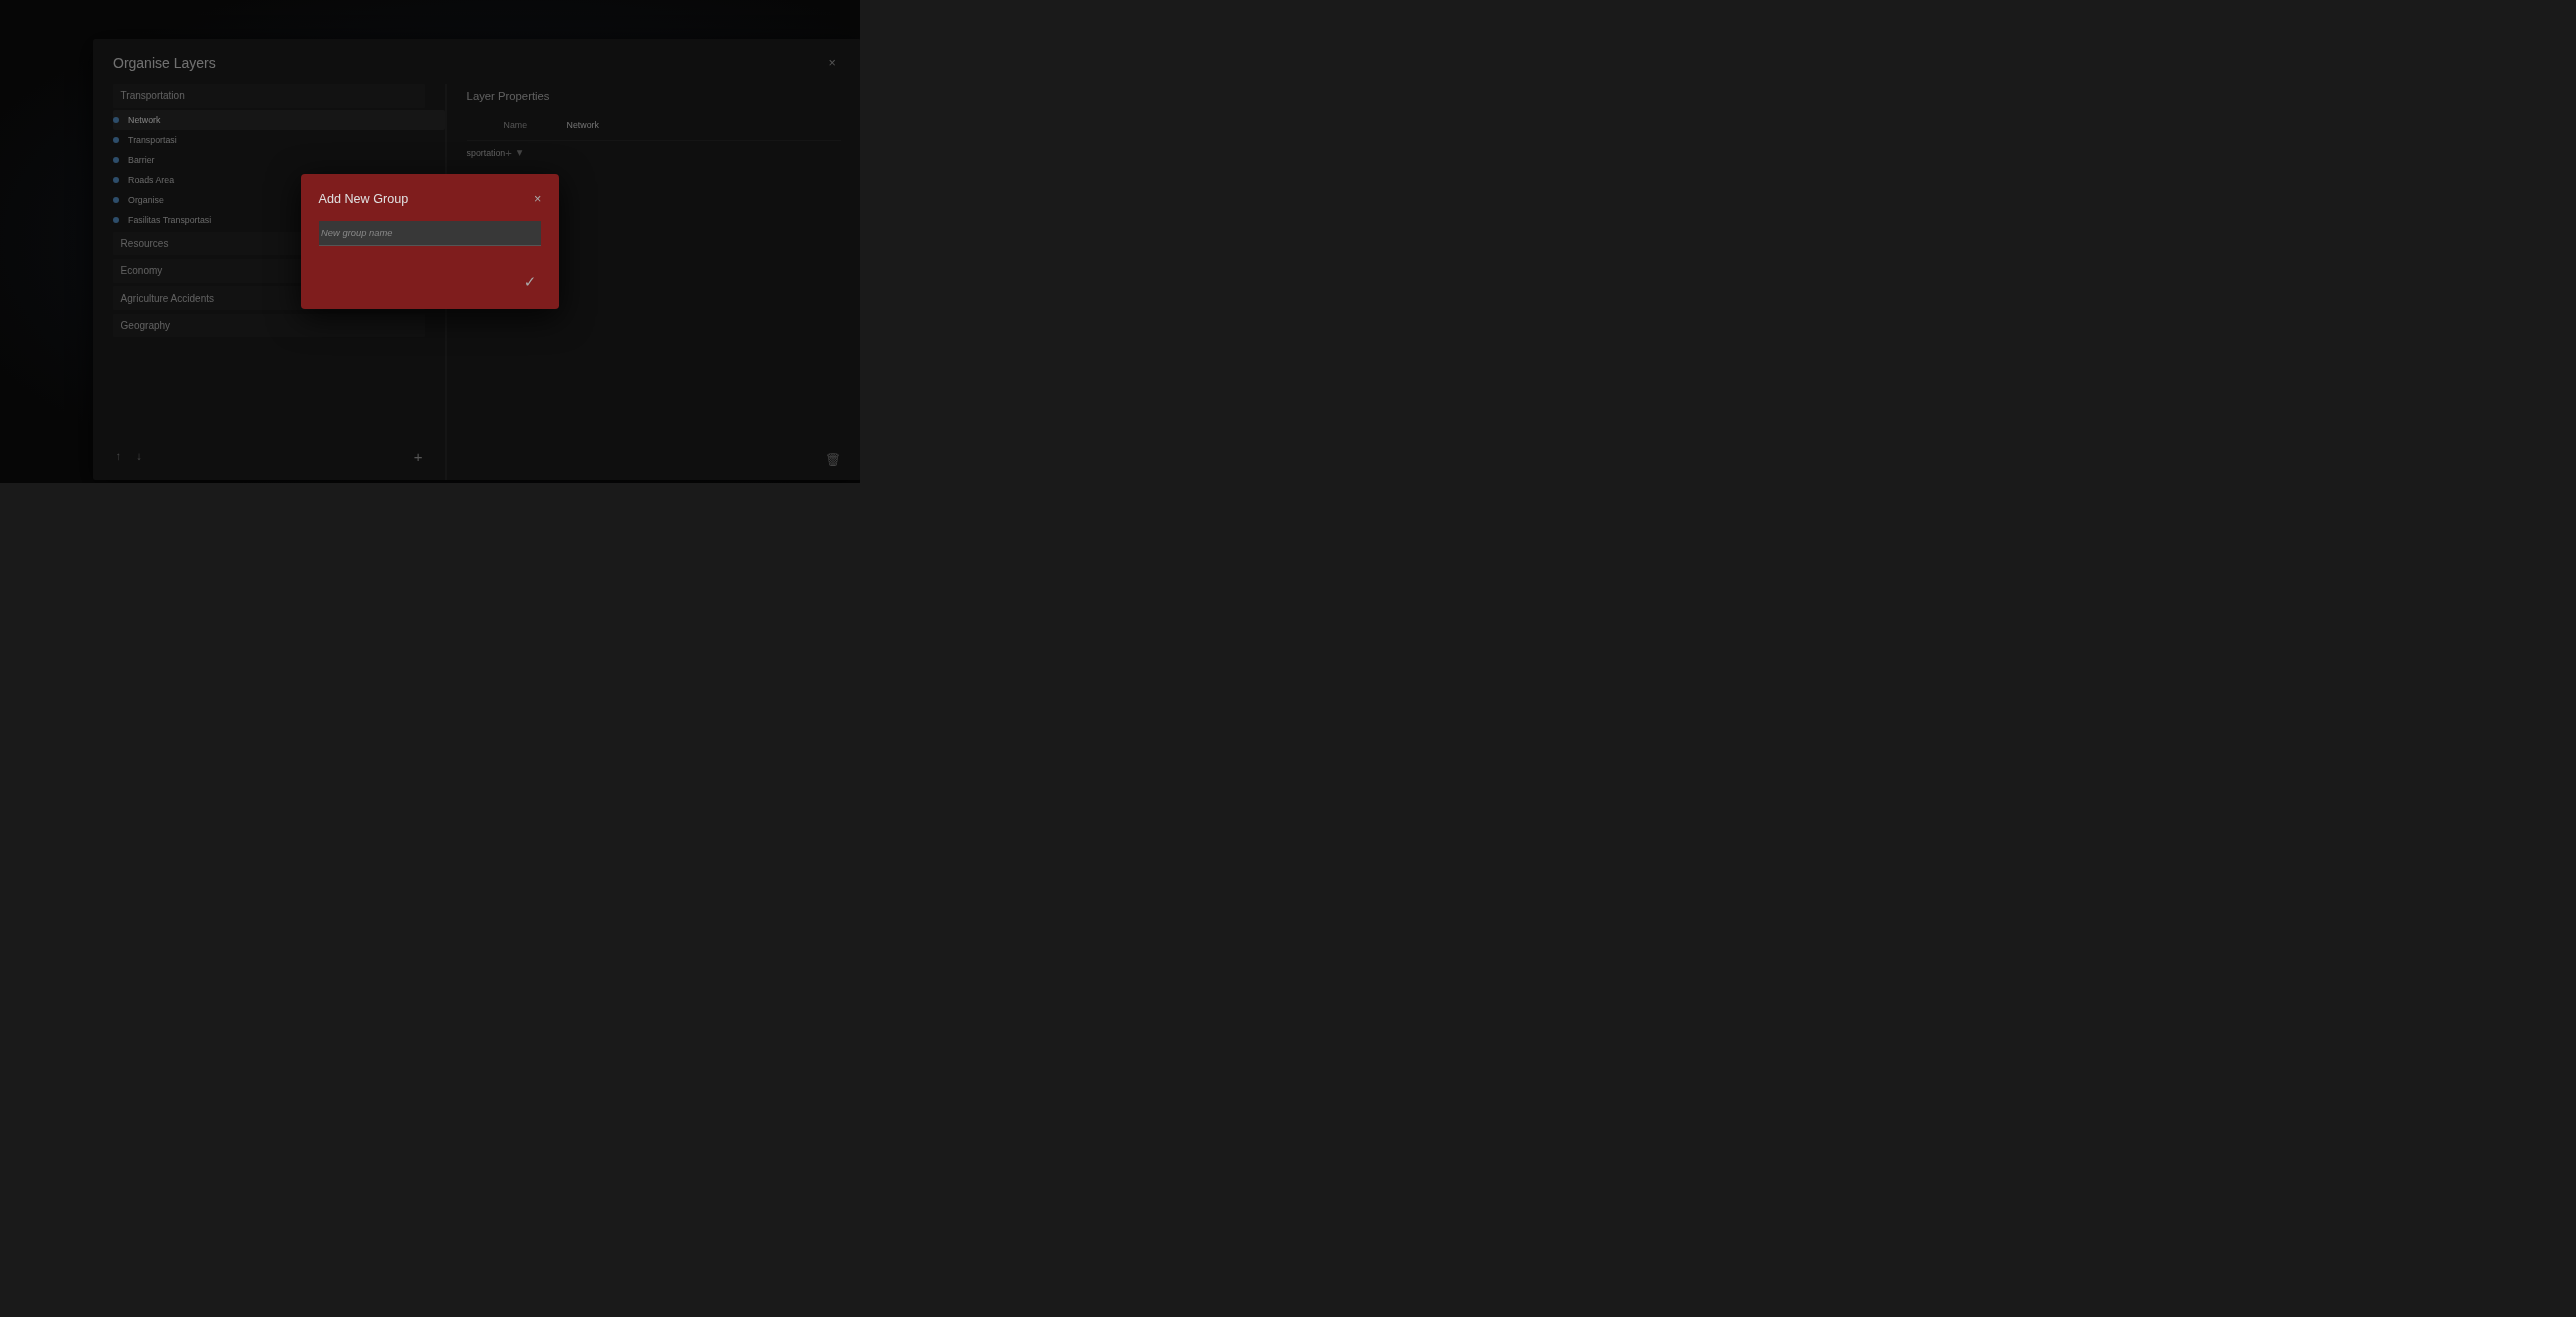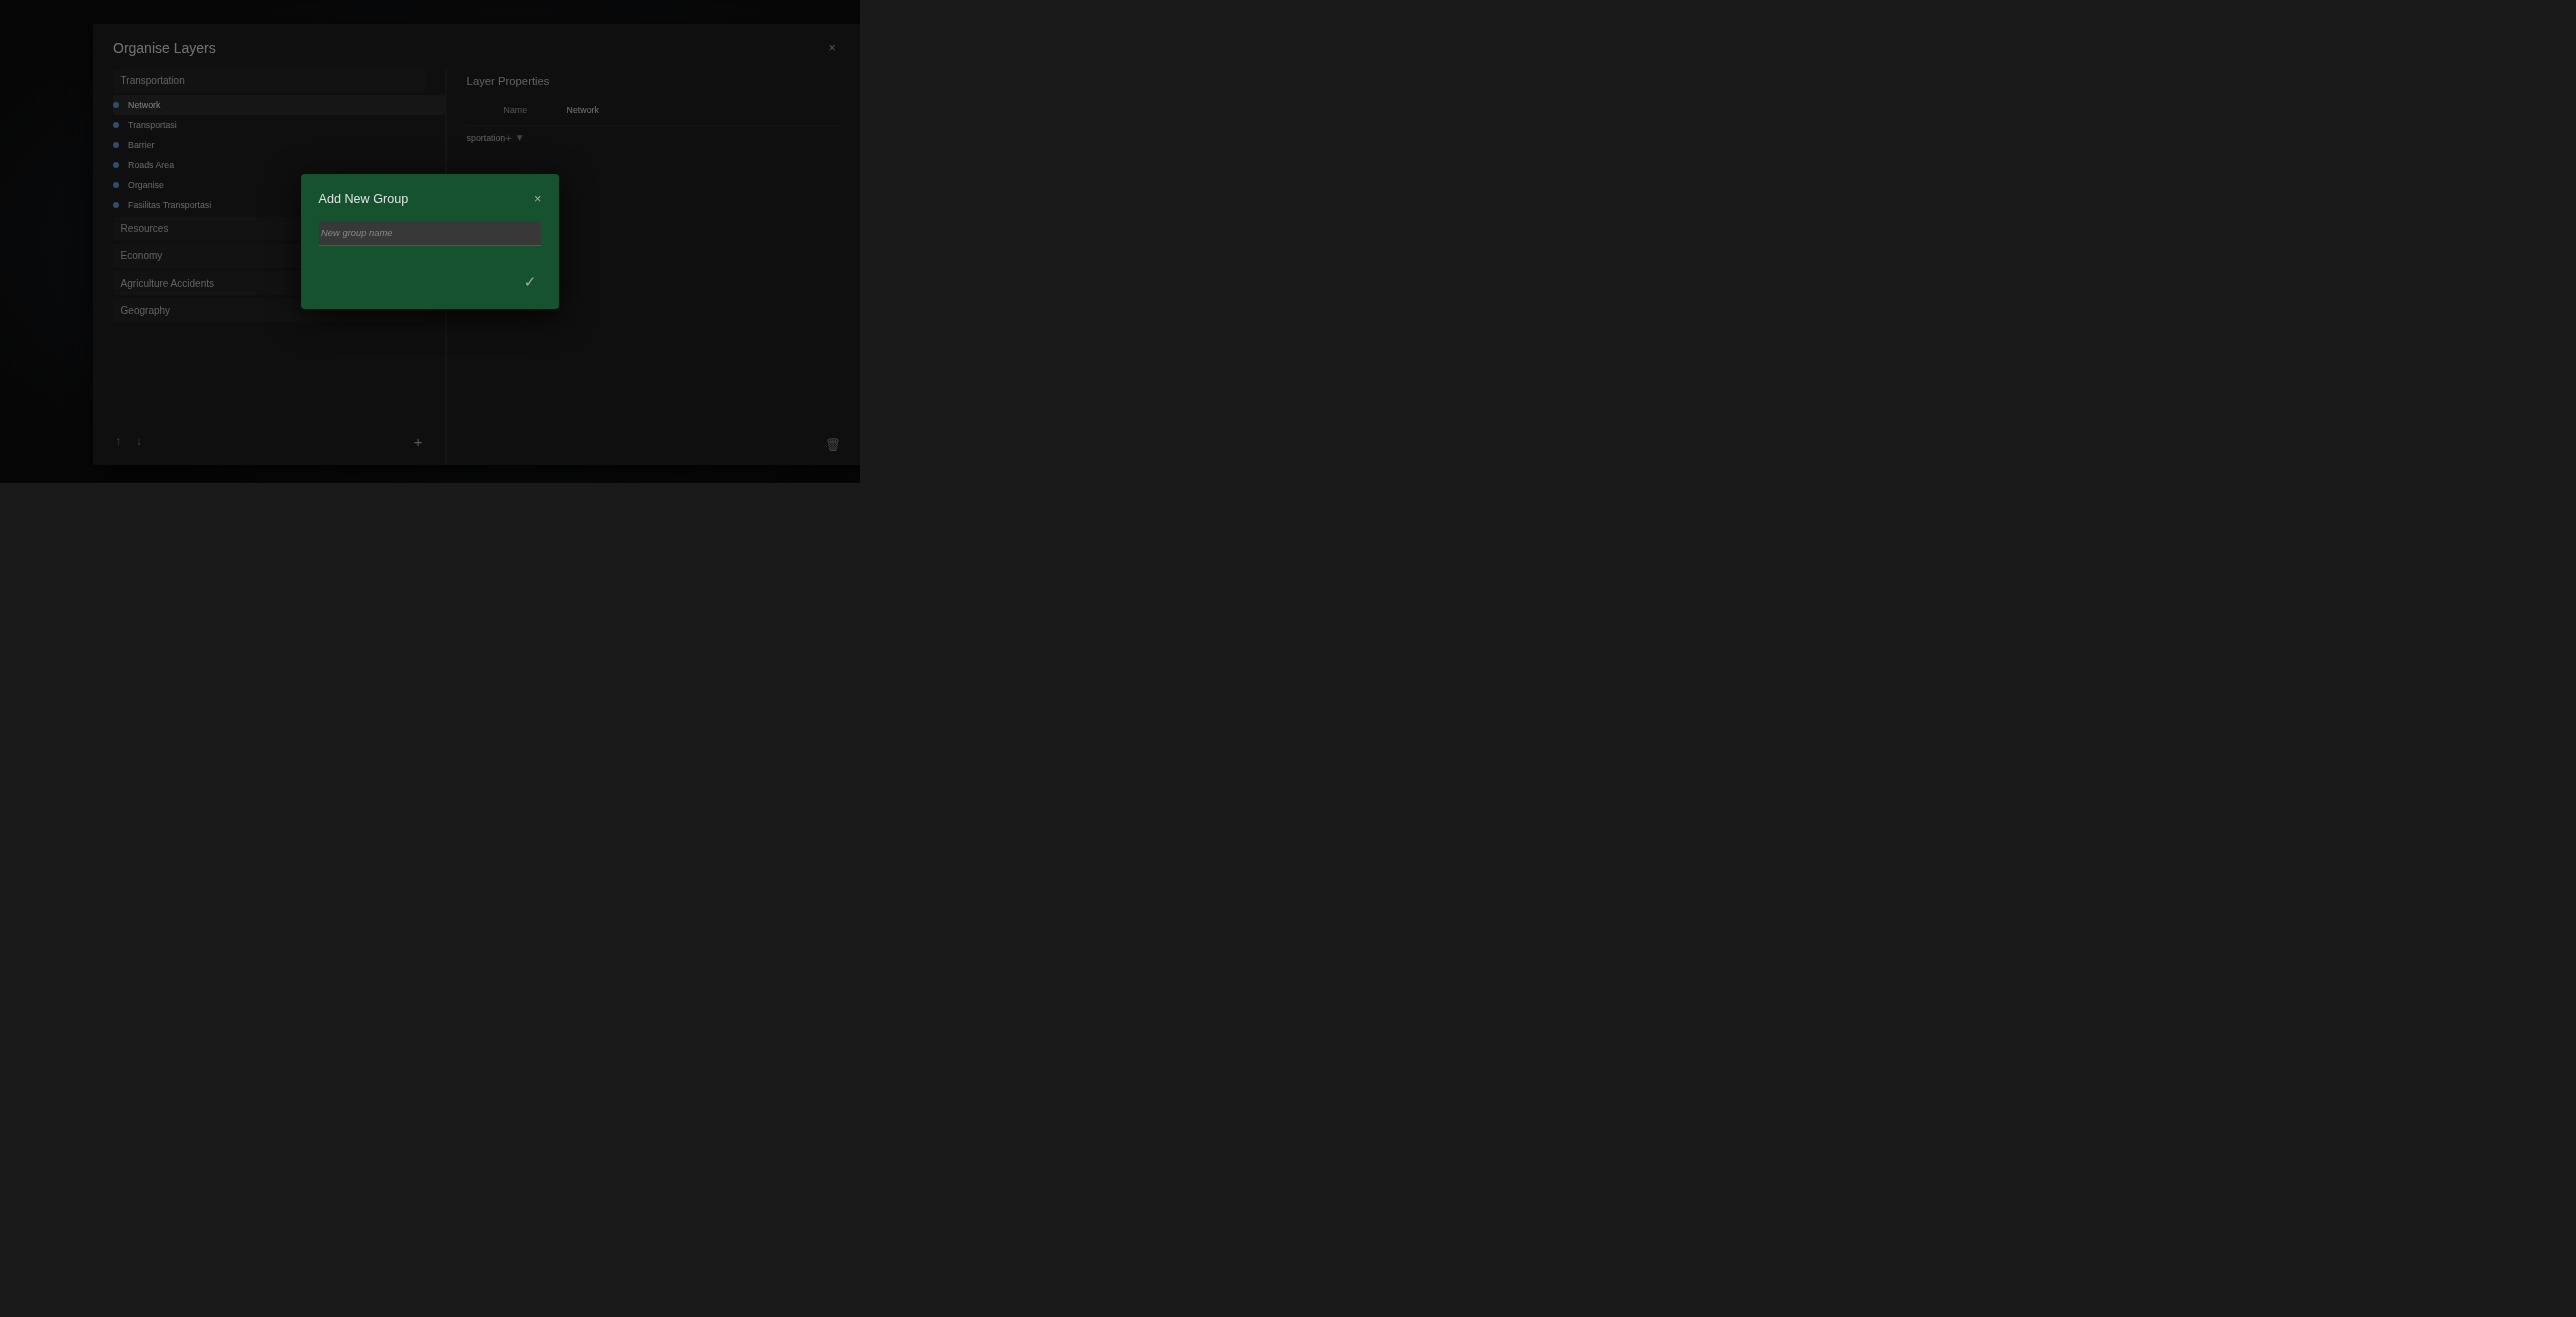--- a/index.html
+++ b/index.html
@@ -17,21 +17,21 @@
     .map-bg {
       position: absolute;
       inset: 0;
       background: radial-gradient(ellipse at 60% 50%, #1c2535 0%, #0d0d0d 80%);
       z-index: 0;
     }
 
     
     .main-modal {
       position: absolute;
-      top: 24px;
+      top: 39px;
       left: 93px;
       width: 768px;
       height: 441px;
       background: #1e1e1e;
       border-radius: 2.5px;
       z-index: 10;
       display: flex;
       flex-direction: column;
       box-shadow: 0 5px 25px rgba(0,0,0,0.7);
     }
@@ -243,21 +243,21 @@
       inset: 0;
       background: rgba(0,0,0,0.5);
       z-index: 20;
       display: flex;
       align-items: center;
       justify-content: center;
     }
 
     
     .add-group-dialog {
-      background: #14532d;
+      background: #7f1d1d;
       border-radius: 3.8px;
       width: 258px;
       padding: 17.6px 17.6px 15px 17.6px;
       box-shadow: 0 7.6px 31.5px rgba(0,0,0,0.8);
       position: relative;
     }
 
     .dialog-header {
       display: flex;
       align-items: center;

